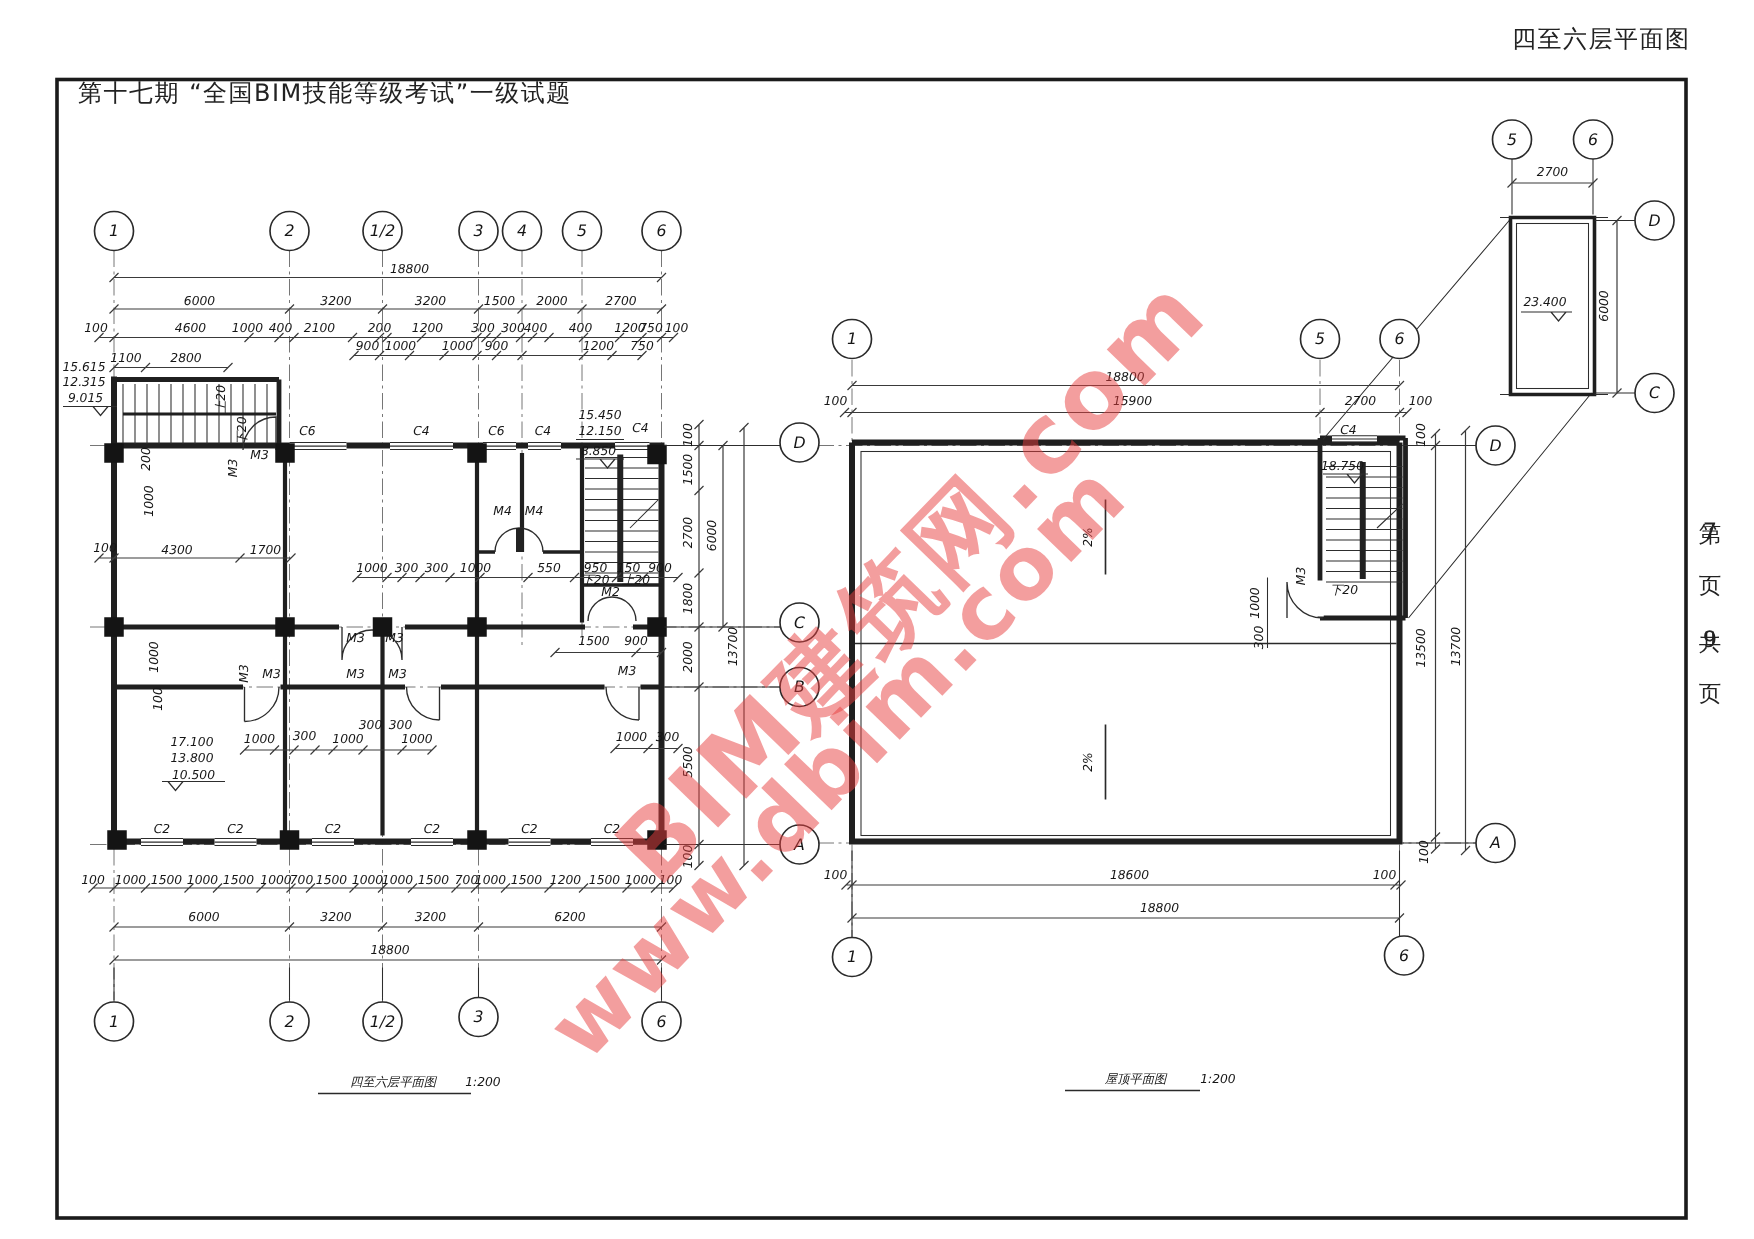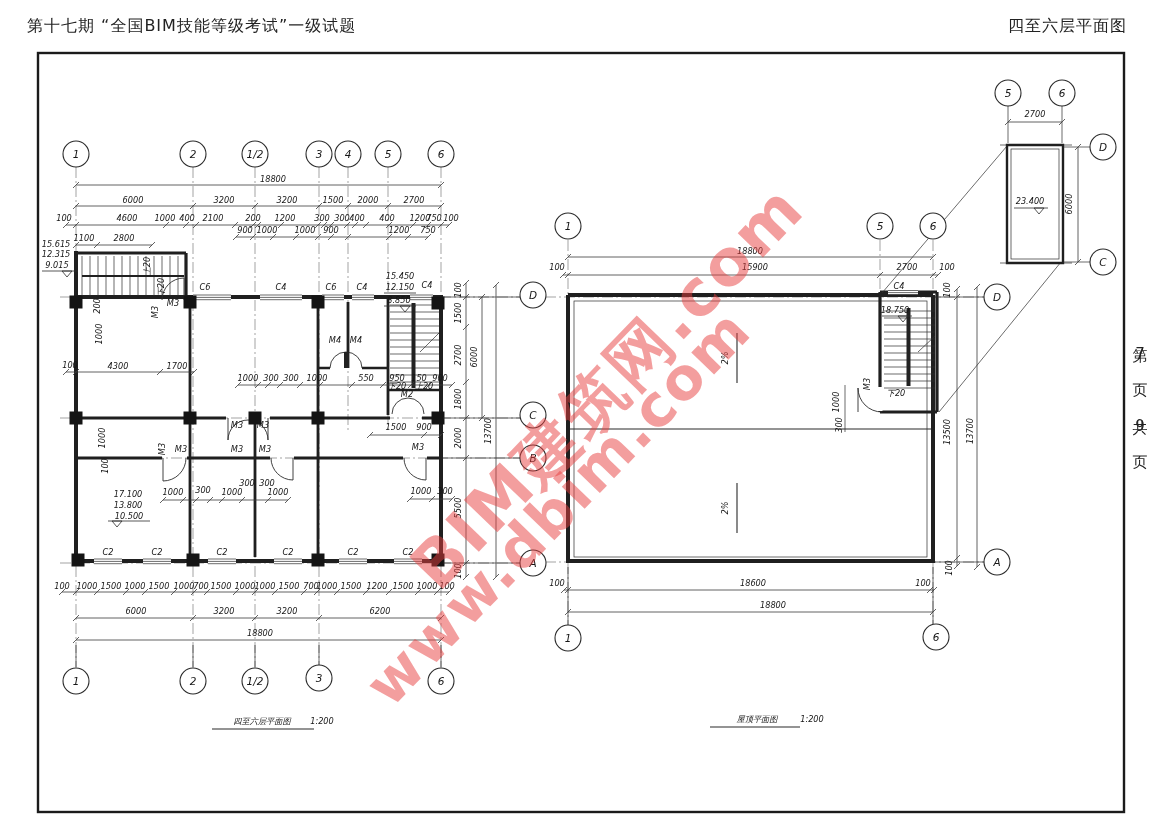--- a/index.html
+++ b/index.html
@@ -1,19 +1,19 @@
 <!DOCTYPE html>
 <html><head>
 <meta charset="utf-8">
 <style>
   html,body{margin:0;padding:0;}
   body{width:1169px;height:826px;position:relative;background:#fff;overflow:hidden;
        font-family:"DejaVu Sans","Liberation Sans",sans-serif;color:#1d1d1d;}
   .hdr{position:absolute;top:16px;font-size:16px;letter-spacing:1px;color:#222;white-space:nowrap;}
-  #hl{left:27px;}
+  #hl{left:52px;margin-top:36px;}
   #hr{right:42px;}
   #sideLabel{position:absolute;left:1130px;top:336px;writing-mode:vertical-rl;text-orientation:upright;
        font-size:15px;letter-spacing:9px;color:#222;}
   .wm{position:absolute;color:rgba(232,62,62,0.5);font-weight:bold;white-space:nowrap;
       transform-origin:0 0;z-index:5;pointer-events:none;font-family:"DejaVu Sans",sans-serif;}
   #wm1{left:392px;top:548px;font-size:64px;transform:rotate(-46deg);letter-spacing:3px;}
   #wm2{left:352px;top:672px;font-size:58px;transform:rotate(-46deg);letter-spacing:2px;}
   svg{position:absolute;left:0;top:0;}
   svg *{vector-effect:none;}
   .frame{fill:none;stroke:#1b1b1b;stroke-width:2.4;}

